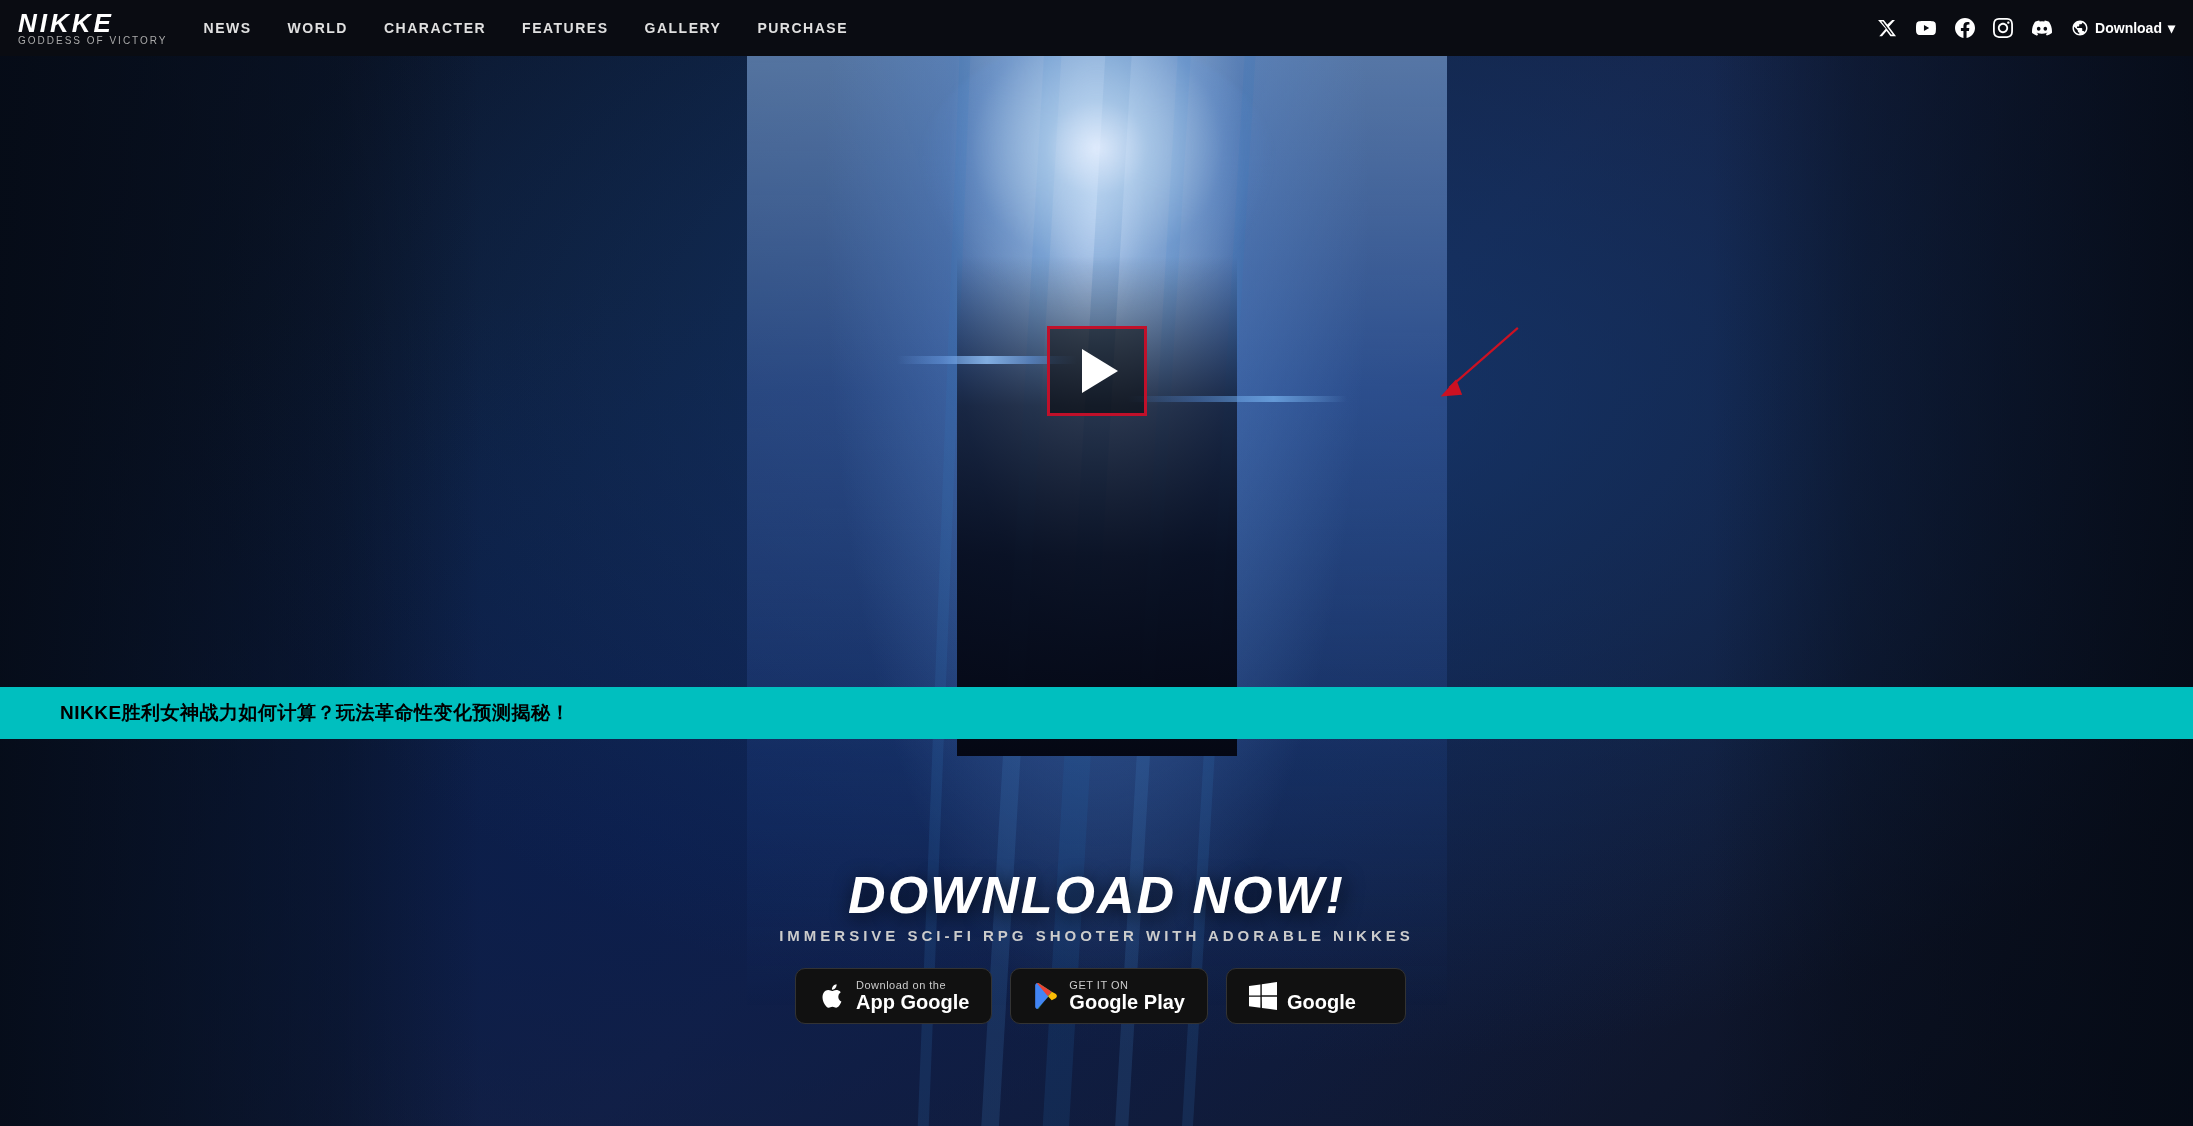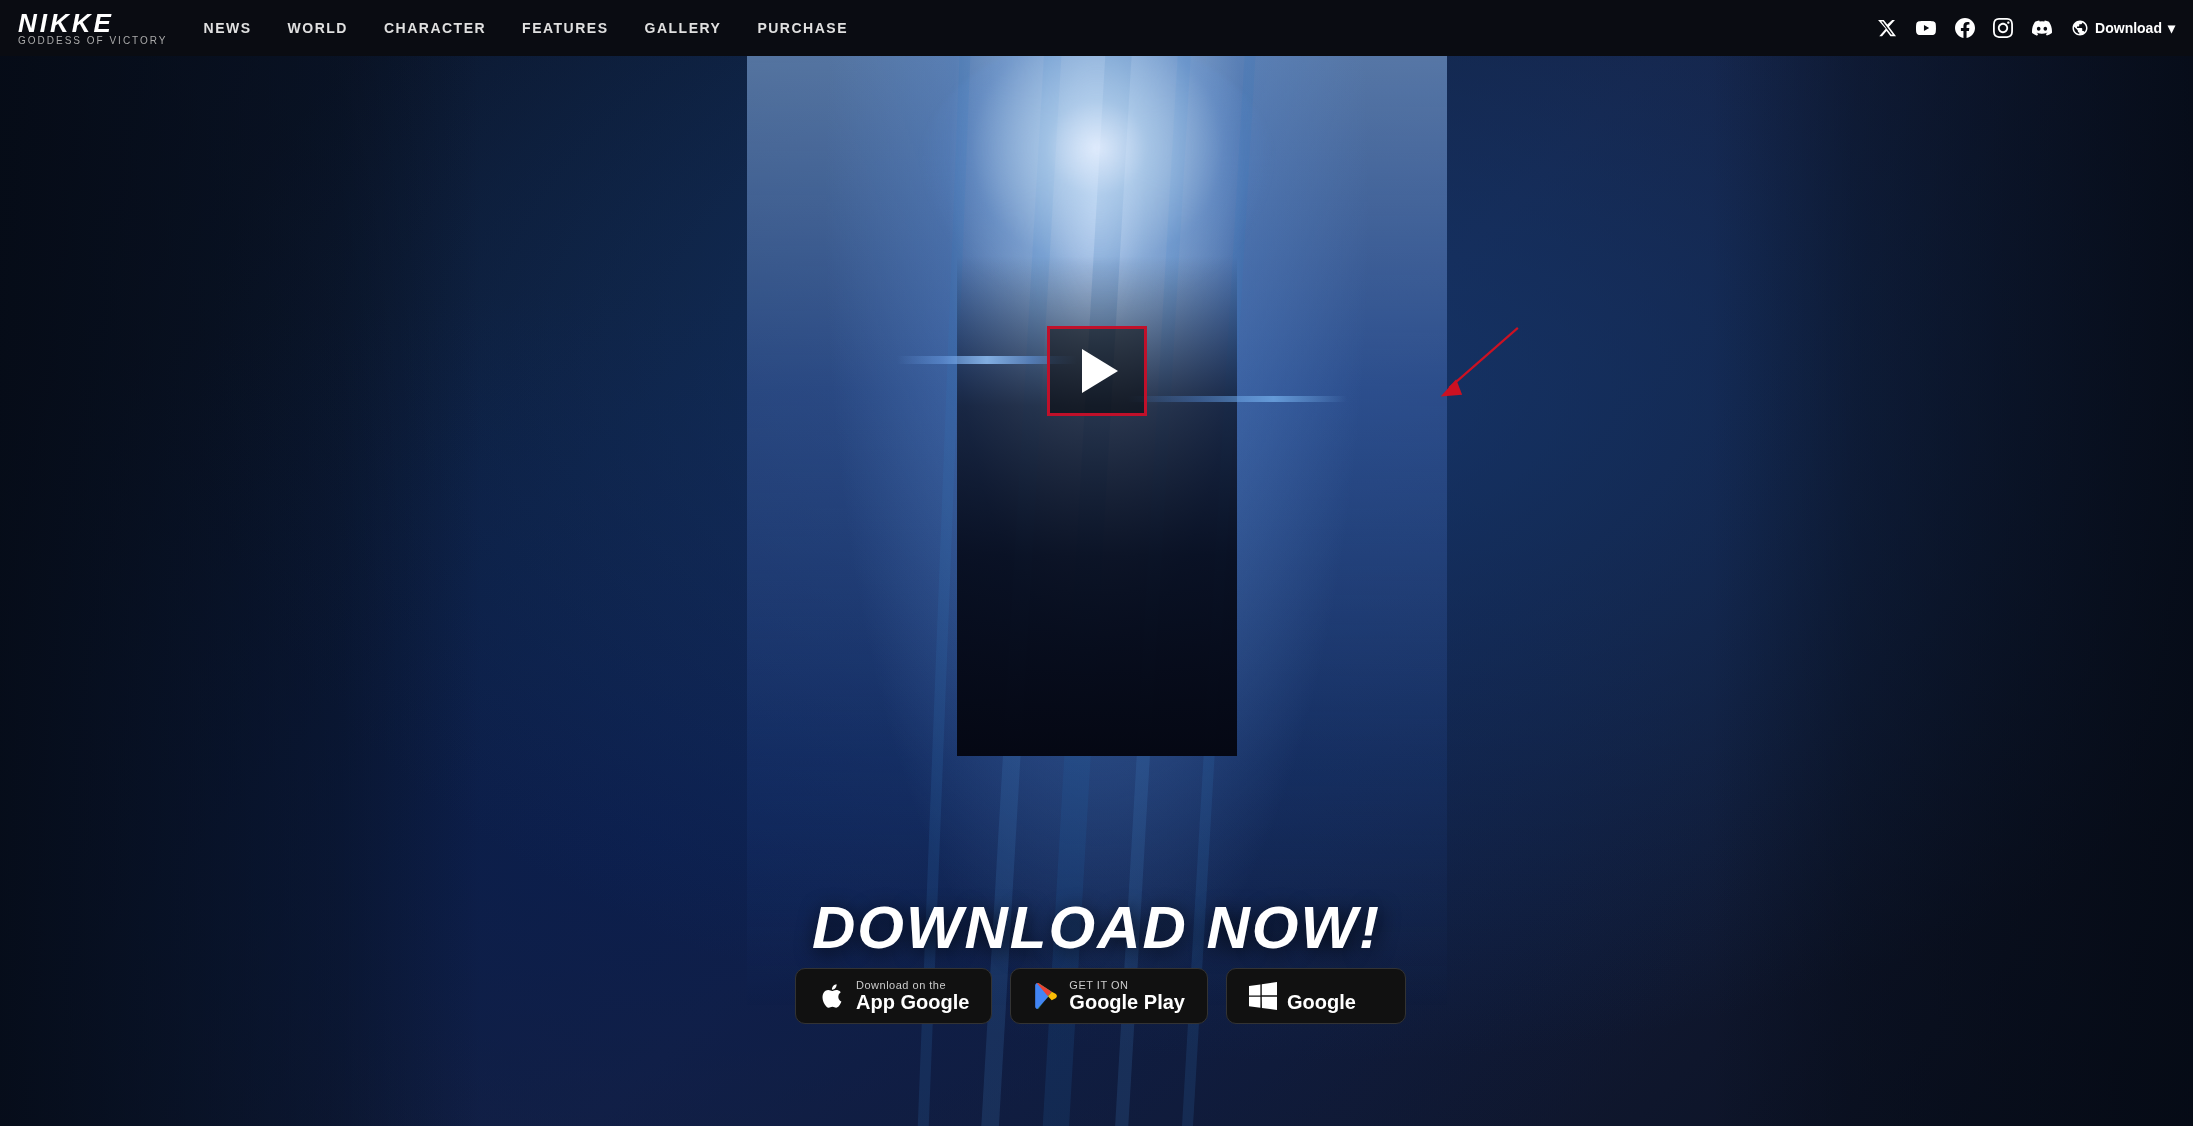--- a/index.html
+++ b/index.html
@@ -202,21 +202,21 @@
       position: absolute;
       bottom: 14%;
       left: 0; right: 0;
       display: flex;
       flex-direction: column;
       align-items: center;
       z-index: 10;
       gap: 10px;
     }
     .download-title {
-      font-size: 60px;
+      font-size: 52px;
       font-weight: 900;
       color: #fff;
       font-style: italic;
       text-transform: uppercase;
       letter-spacing: 2px;
       line-height: 1;
       text-shadow: 2px 4px 20px rgba(0,0,0,0.8);
       font-family: 'Arial Black', 'Arial', sans-serif;
     }
     .download-subtitle {
@@ -356,23 +356,27 @@
     </div>
   </div>
 
   <div class="annotation-arrow">
     <svg width="140" height="130" viewBox="0 0 140 130">
       <line x1="120" y1="10" x2="40" y2="80" stroke="#cc1122" stroke-width="2.5"></line>
       <polygon points="30,90 48,70 55,88" fill="#cc1122"></polygon>
     </svg>
   </div>
 
+  <div class="ticker-banner">
+    <span class="ticker-text">NIKKE胜利女神战力如何计算？玩法革命性变化预测揭秘！</span>
+  </div>
 
   <div class="download-section">
     <h1 class="download-title">DOWNLOAD NOW!</h1>
+    <p class="download-subtitle">IMMERSIVE SCI-FI RPG SHOOTER WITH ADORABLE NIKKES</p>
     <div class="store-buttons">
 
       <a href="#" class="store-btn">
         <span class="store-icon">
           <svg width="28" height="28" viewBox="0 0 24 24" fill="white">
               <path d="M18.71 19.5c-.83 1.24-1.71 2.45-3.05 2.47-1.34.03-1.77-.79-3.29-.79-1.53 0-2 .77-3.27.82-1.31.05-2.3-1.32-3.14-2.53C4.25 17 2.94 12.45 4.7 9.39c.87-1.52 2.43-2.48 4.12-2.51 1.28-.02 2.5.87 3.29.87.78 0 2.26-1.07 3.8-.91.65.03 2.47.26 3.64 1.98-.09.06-2.17 1.28-2.15 3.81.03 3.02 2.65 4.03 2.68 4.04-.03.07-.42 1.44-1.38 2.83M13 3.5c.73-.83 1.94-1.46 2.94-1.5.13 1.17-.34 2.35-1.04 3.19-.69.85-1.83 1.51-2.95 1.42-.15-1.15.41-2.35 1.05-3.11z"></path>
             </svg>
         </span>
         <div class="store-text-area">
           <span class="store-line1">Download on the</span>

